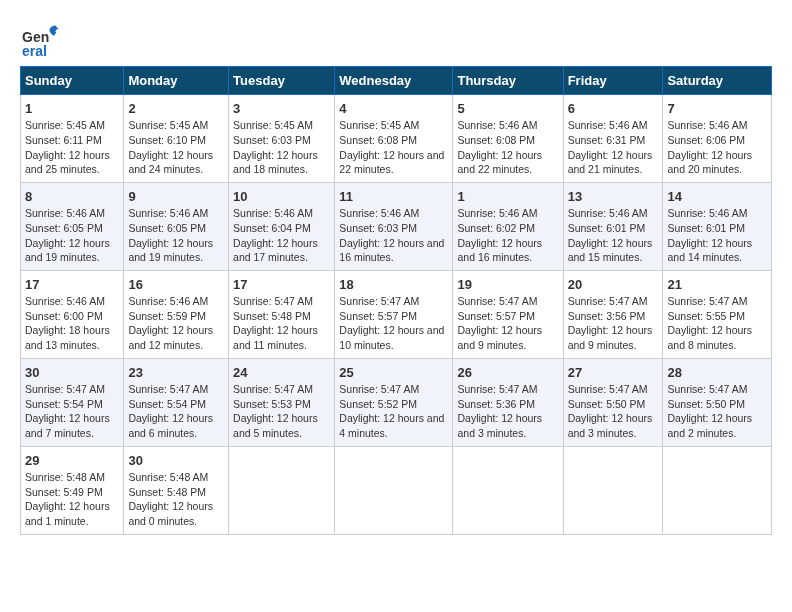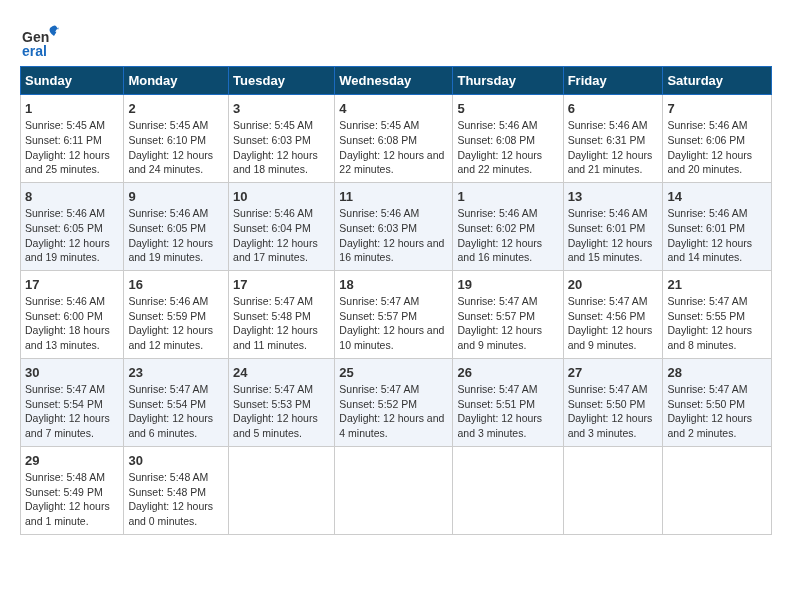--- a/index.html
+++ b/index.html
@@ -142,29 +142,29 @@
         <td><span class="day-num">1</span><span>Sunrise: 5:46 AM</span><br><span>Sunset: 6:02 PM</span><br><span>Daylight: 12 hours and 16 minutes.</span></td>
         <td><span class="day-num">13</span><span>Sunrise: 5:46 AM</span><br><span>Sunset: 6:01 PM</span><br><span>Daylight: 12 hours and 15 minutes.</span></td>
         <td><span class="day-num">14</span><span>Sunrise: 5:46 AM</span><br><span>Sunset: 6:01 PM</span><br><span>Daylight: 12 hours and 14 minutes.</span></td>
       </tr>
       <tr>
         <td><span class="day-num">17</span><span>Sunrise: 5:46 AM</span><br><span>Sunset: 6:00 PM</span><br><span>Daylight: 18 hours and 13 minutes.</span></td>
         <td><span class="day-num">16</span><span>Sunrise: 5:46 AM</span><br><span>Sunset: 5:59 PM</span><br><span>Daylight: 12 hours and 12 minutes.</span></td>
         <td><span class="day-num">17</span><span>Sunrise: 5:47 AM</span><br><span>Sunset: 5:48 PM</span><br><span>Daylight: 12 hours and 11 minutes.</span></td>
         <td><span class="day-num">18</span><span>Sunrise: 5:47 AM</span><br><span>Sunset: 5:57 PM</span><br><span>Daylight: 12 hours and 10 minutes.</span></td>
         <td><span class="day-num">19</span><span>Sunrise: 5:47 AM</span><br><span>Sunset: 5:57 PM</span><br><span>Daylight: 12 hours and 9 minutes.</span></td>
-        <td><span class="day-num">20</span><span>Sunrise: 5:47 AM</span><br><span>Sunset: 4:56 PM</span><br><span>Daylight: 12 hours and 9 minutes.</span></td>
+        <td><span class="day-num">20</span><span>Sunrise: 5:47 AM</span><br><span>Sunset: 3:56 PM</span><br><span>Daylight: 12 hours and 9 minutes.</span></td>
         <td><span class="day-num">21</span><span>Sunrise: 5:47 AM</span><br><span>Sunset: 5:55 PM</span><br><span>Daylight: 12 hours and 8 minutes.</span></td>
       </tr>
       <tr>
         <td><span class="day-num">30</span><span>Sunrise: 5:47 AM</span><br><span>Sunset: 5:54 PM</span><br><span>Daylight: 12 hours and 7 minutes.</span></td>
         <td><span class="day-num">23</span><span>Sunrise: 5:47 AM</span><br><span>Sunset: 5:54 PM</span><br><span>Daylight: 12 hours and 6 minutes.</span></td>
         <td><span class="day-num">24</span><span>Sunrise: 5:47 AM</span><br><span>Sunset: 5:53 PM</span><br><span>Daylight: 12 hours and 5 minutes.</span></td>
         <td><span class="day-num">25</span><span>Sunrise: 5:47 AM</span><br><span>Sunset: 5:52 PM</span><br><span>Daylight: 12 hours and 4 minutes.</span></td>
-        <td><span class="day-num">26</span><span>Sunrise: 5:47 AM</span><br><span>Sunset: 5:51 PM</span><br><span>Daylight: 12 hours and 3 minutes.</span></td>
+        <td><span class="day-num">26</span><span>Sunrise: 5:47 AM</span><br><span>Sunset: 5:36 PM</span><br><span>Daylight: 12 hours and 3 minutes.</span></td>
         <td><span class="day-num">27</span><span>Sunrise: 5:47 AM</span><br><span>Sunset: 5:50 PM</span><br><span>Daylight: 12 hours and 3 minutes.</span></td>
         <td><span class="day-num">28</span><span>Sunrise: 5:47 AM</span><br><span>Sunset: 5:50 PM</span><br><span>Daylight: 12 hours and 2 minutes.</span></td>
       </tr>
       <tr>
         <td><span class="day-num">29</span><span>Sunrise: 5:48 AM</span><br><span>Sunset: 5:49 PM</span><br><span>Daylight: 12 hours and 1 minute.</span></td>
         <td><span class="day-num">30</span><span>Sunrise: 5:48 AM</span><br><span>Sunset: 5:48 PM</span><br><span>Daylight: 12 hours and 0 minutes.</span></td>
         <td></td>
         <td></td>
         <td></td>
         <td></td>

